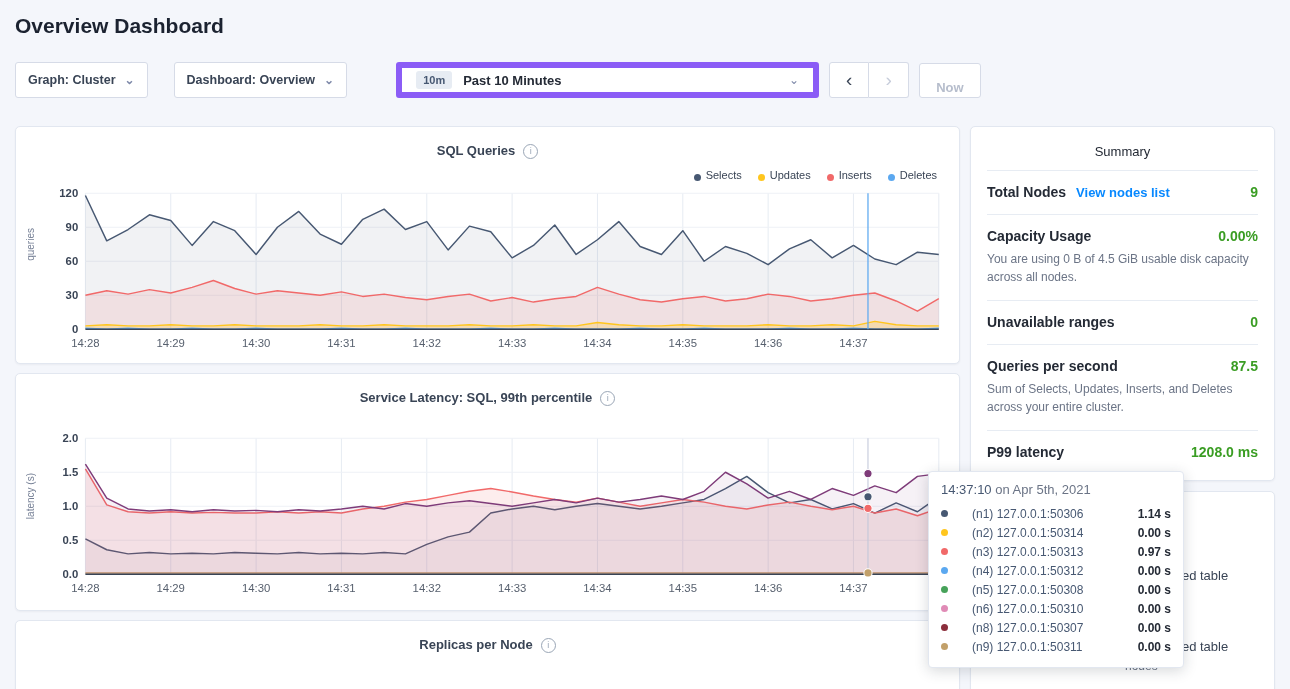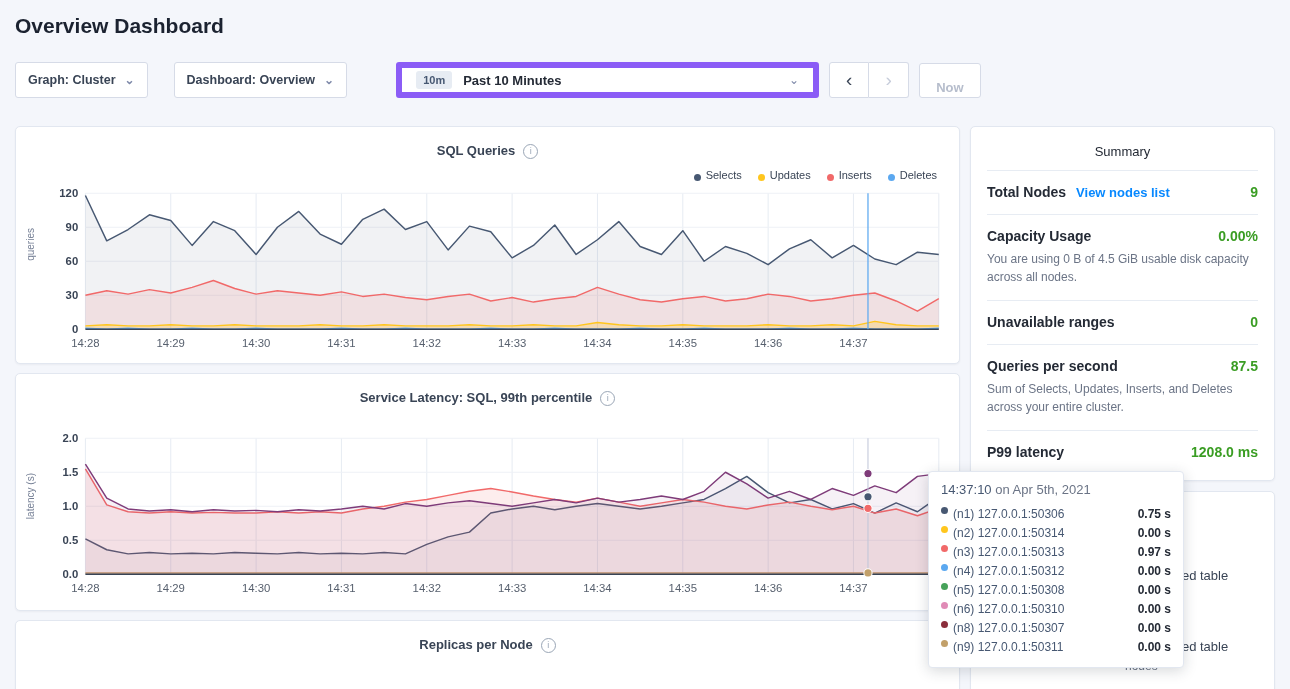--- a/index.html
+++ b/index.html
@@ -49,21 +49,21 @@
   .events-card{height:215px;padding:14px;overflow:hidden}
   .event-item{cursor:pointer}
   .event-item.first{margin-top:62px}
   .event-item.second{margin-top:56px}
   .event-text{font-size:13px;color:#394455;padding-left:168px;white-space:nowrap}
   .event-sub{font-size:12px;color:#6b7486;padding-left:140px;margin-top:5px;white-space:nowrap}
   .hover-tooltip{position:absolute;left:928px;top:471px;width:230px;background:#fff;border:1px solid #e2e7f0;border-radius:4px;box-shadow:0 3px 14px rgba(36,42,53,0.18);padding:10px 12px 11px;z-index:50}
   .tip-header{font-size:13px;margin-bottom:7px}
   .tip-time{color:#475872}
   .tip-date{color:#6b7486}
-  .tip-row{display:flex;gap:5px;padding:2.5px 0;font-size:12px}
+  .tip-row{display:flex;align-items:center;gap:24px;padding:2.5px 0;font-size:12px}
   .tip-label{color:#475872}
   .tip-val{margin-left:auto;font-weight:700;color:#242a35}
 </style>
 </head>
 <body>
 
 <div class="page">
 
   <h1 class="page-title">Overview Dashboard</h1>
 
@@ -271,21 +271,21 @@
   </div>
 
   <div class="hover-tooltip">
     <div class="tip-header">
       <span class="tip-time">14:37:10</span><span class="tip-date"> on Apr 5th, 2021</span>
     </div>
     <div id="tip-rows">
         <div class="tip-row">
           <span class="dot" style="background:#475872"></span>
           <span class="tip-label">(n1) 127.0.0.1:50306</span>
-          <span class="tip-val">0.75 s</span>
+          <span class="tip-val">1.14 s</span>
         </div>
         <div class="tip-row">
           <span class="dot" style="background:#ffc61e"></span>
           <span class="tip-label">(n2) 127.0.0.1:50314</span>
           <span class="tip-val">0.00 s</span>
         </div>
         <div class="tip-row">
           <span class="dot" style="background:#f16969"></span>
           <span class="tip-label">(n3) 127.0.0.1:50313</span>
           <span class="tip-val">0.97 s</span>

